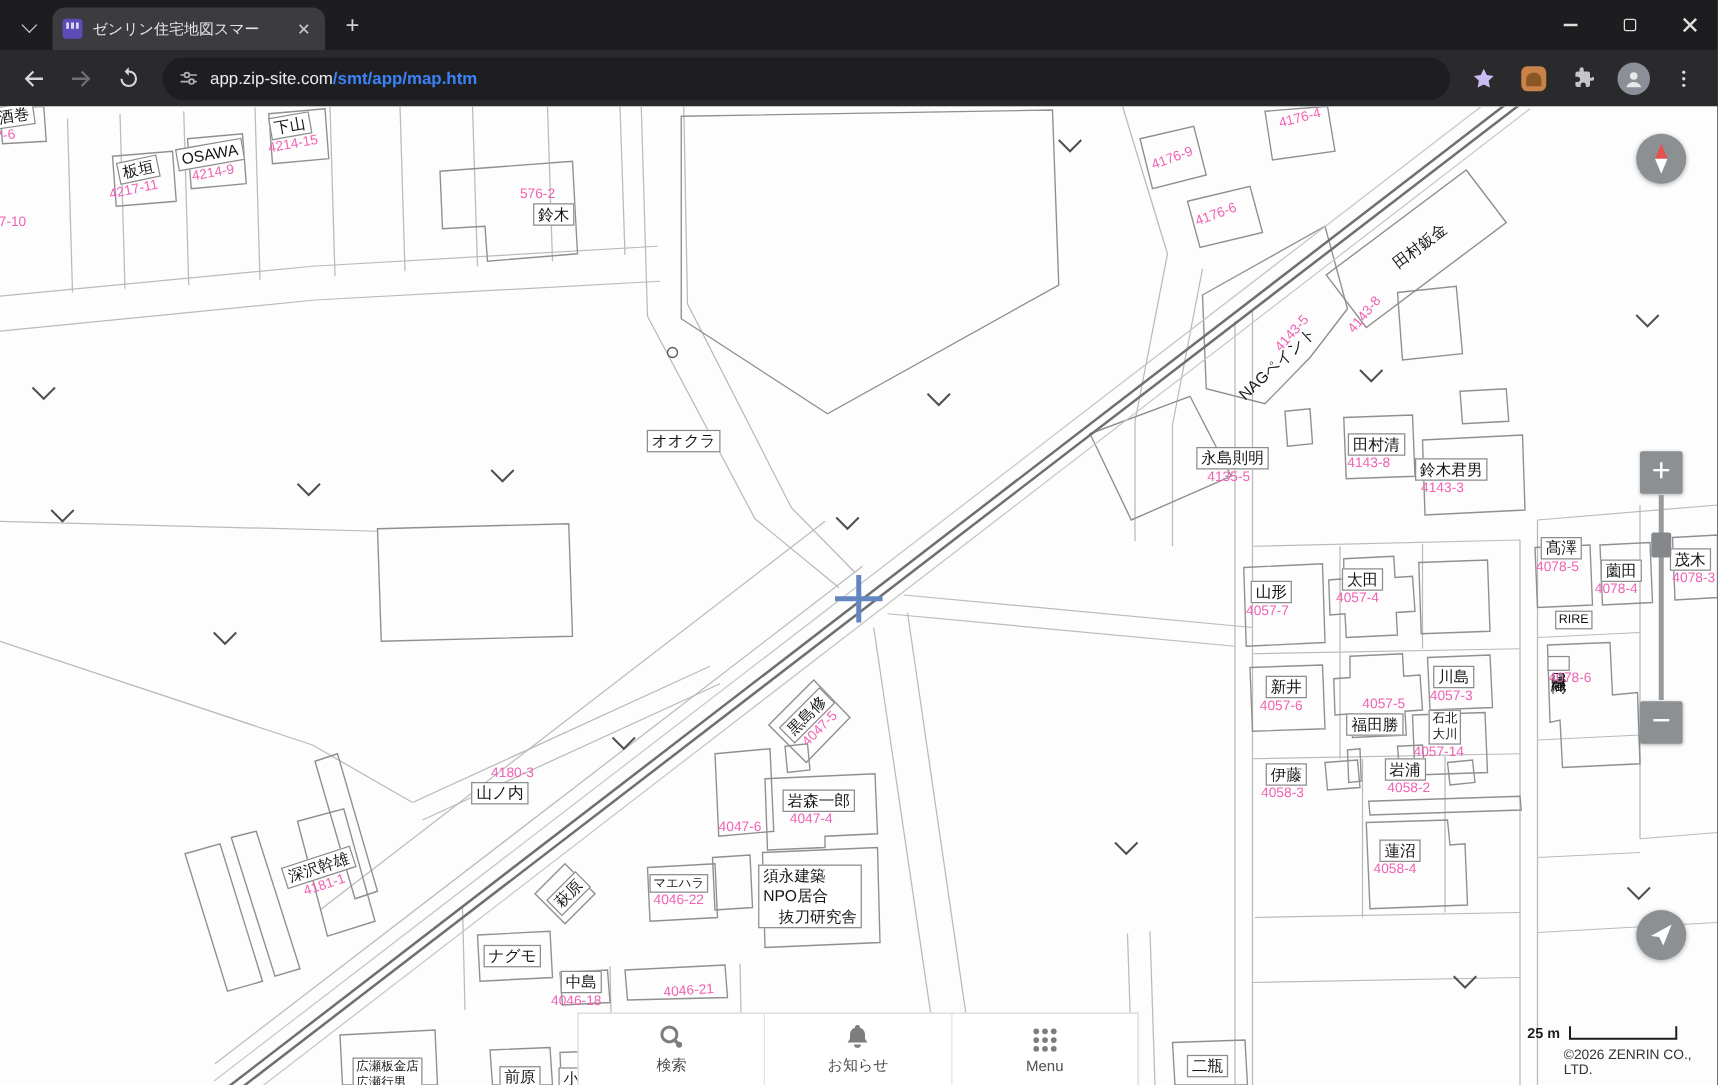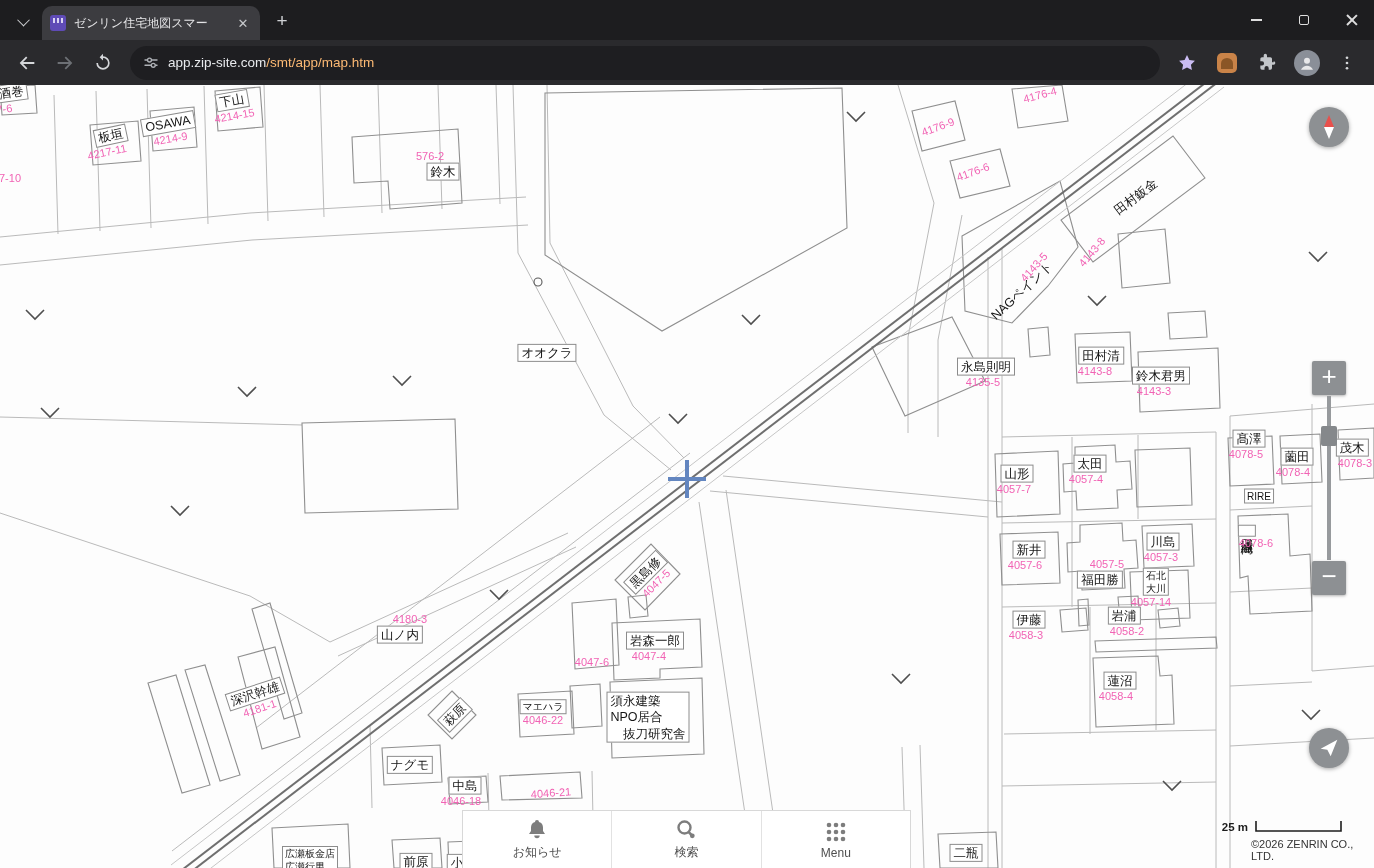--- a/index.html
+++ b/index.html
@@ -23,21 +23,21 @@
   .wc-min { width:11px; height:2px; background:#dedede; }
   .wc-max { width:10px; height:10px; border:1.6px solid #dedede; border-radius:2px; }
   .wc-x { position:relative; width:12px; height:12px; }
   .wc-x:before,.wc-x:after { content:""; position:absolute; left:5px; top:-1px; width:1.8px; height:14px; background:#dedede; }
   .wc-x:before { transform:rotate(45deg);} .wc-x:after { transform:rotate(-45deg);}
 
   .toolbar { height:45px; background:#2a2a2d; display:flex; align-items:center; padding:0 10px; gap:4px; }
   .tb-ico { width:34px; height:34px; border-radius:50%; display:flex; align-items:center; justify-content:center; flex:none; }
   .omnibox { flex:1; height:34px; background:#1e1e21; border-radius:17px; display:flex; align-items:center; padding:0 12px; gap:8px; margin:0 6px; min-width:0; }
   .url { font-size:13.5px; color:#e8eaed; white-space:nowrap; overflow:hidden; }
-  .url .path { color:#fdba74; }
+  .url .path { color:#3b82f6;font-weight:bold; }
   .right-icons { display:flex; align-items:center; gap:6px; }
   .avatar { width:26px; height:26px; border-radius:50%; background:#8a8f98; display:flex; align-items:center; justify-content:center; }
   .ext-orange { width:20px; height:20px; border-radius:5px; background:#c98348; position:relative; }
   .ext-orange:after{ content:""; position:absolute; inset:5px 4px 4px 4px; border-radius:50% 50% 0 0; background:#8a5626; }
 
   
   .map-viewport { position:relative; width:1374px; height:783px; background:#fdfdfd; overflow:hidden; }
   .map-viewport svg.base { position:absolute; left:0; top:0; }
   .labels-layer { position:absolute; inset:0; pointer-events:none; }
   .map-label { position:absolute; display:flex; flex-direction:column; align-items:center; transform:translate(-50%,-50%); }
@@ -504,32 +504,32 @@
   <div class="scale-label">25 m</div>
   <svg class="scale-bar" width="88" height="14" viewBox="0 0 88 14">
     <path d="M1,1 V11 H86 V1" stroke="#1d1d1d" stroke-width="1.6" fill="none"></path>
   </svg>
   <div class="map-copyright">©2026 ZENRIN CO., LTD.</div>
 
 
   <div class="bottom-bar">
     <div class="bb-btn">
       <svg width="24" height="24" viewBox="0 0 24 24">
-        <path d="M12 2a2 2 0 0 1 2 2.1C16.8 4.9 18 7.1 18 9.6V13l2 3H4l2-3V9.6C6 7.1 7.2 4.9 10 4.1A2 2 0 0 1 12 2z" fill="#7d7d7d"></path>
-        <path d="M9.3 17.5a2.7 2.7 0 0 0 5.4 0z" fill="#7d7d7d"></path>
-      </svg>
-      <div class="bb-label">お知らせ</div>
-    </div>
-    <div class="bb-btn">
-      <svg width="24" height="24" viewBox="0 0 24 24">
         <circle cx="10.5" cy="9.5" r="6" stroke="#7d7d7d" stroke-width="2.4" fill="none"></circle>
         <line x1="14.8" y1="14.2" x2="18" y2="17.5" stroke="#7d7d7d" stroke-width="2.6"></line>
         <circle cx="18.3" cy="17.8" r="2.4" fill="#7d7d7d"></circle>
       </svg>
       <div class="bb-label">検索</div>
+    </div>
+    <div class="bb-btn">
+      <svg width="24" height="24" viewBox="0 0 24 24">
+        <path d="M12 2a2 2 0 0 1 2 2.1C16.8 4.9 18 7.1 18 9.6V13l2 3H4l2-3V9.6C6 7.1 7.2 4.9 10 4.1A2 2 0 0 1 12 2z" fill="#7d7d7d"></path>
+        <path d="M9.3 17.5a2.7 2.7 0 0 0 5.4 0z" fill="#7d7d7d"></path>
+      </svg>
+      <div class="bb-label">お知らせ</div>
     </div>
     <div class="bb-btn">
       <svg width="24" height="24" viewBox="0 0 24 24">
         <g fill="#7d7d7d">
           <circle cx="5" cy="5" r="2.3"></circle>
             <circle cx="12" cy="5" r="2.3"></circle>
             <circle cx="19" cy="5" r="2.3"></circle>
           <circle cx="5" cy="12" r="2.3"></circle>
             <circle cx="12" cy="12" r="2.3"></circle>
             <circle cx="19" cy="12" r="2.3"></circle>

